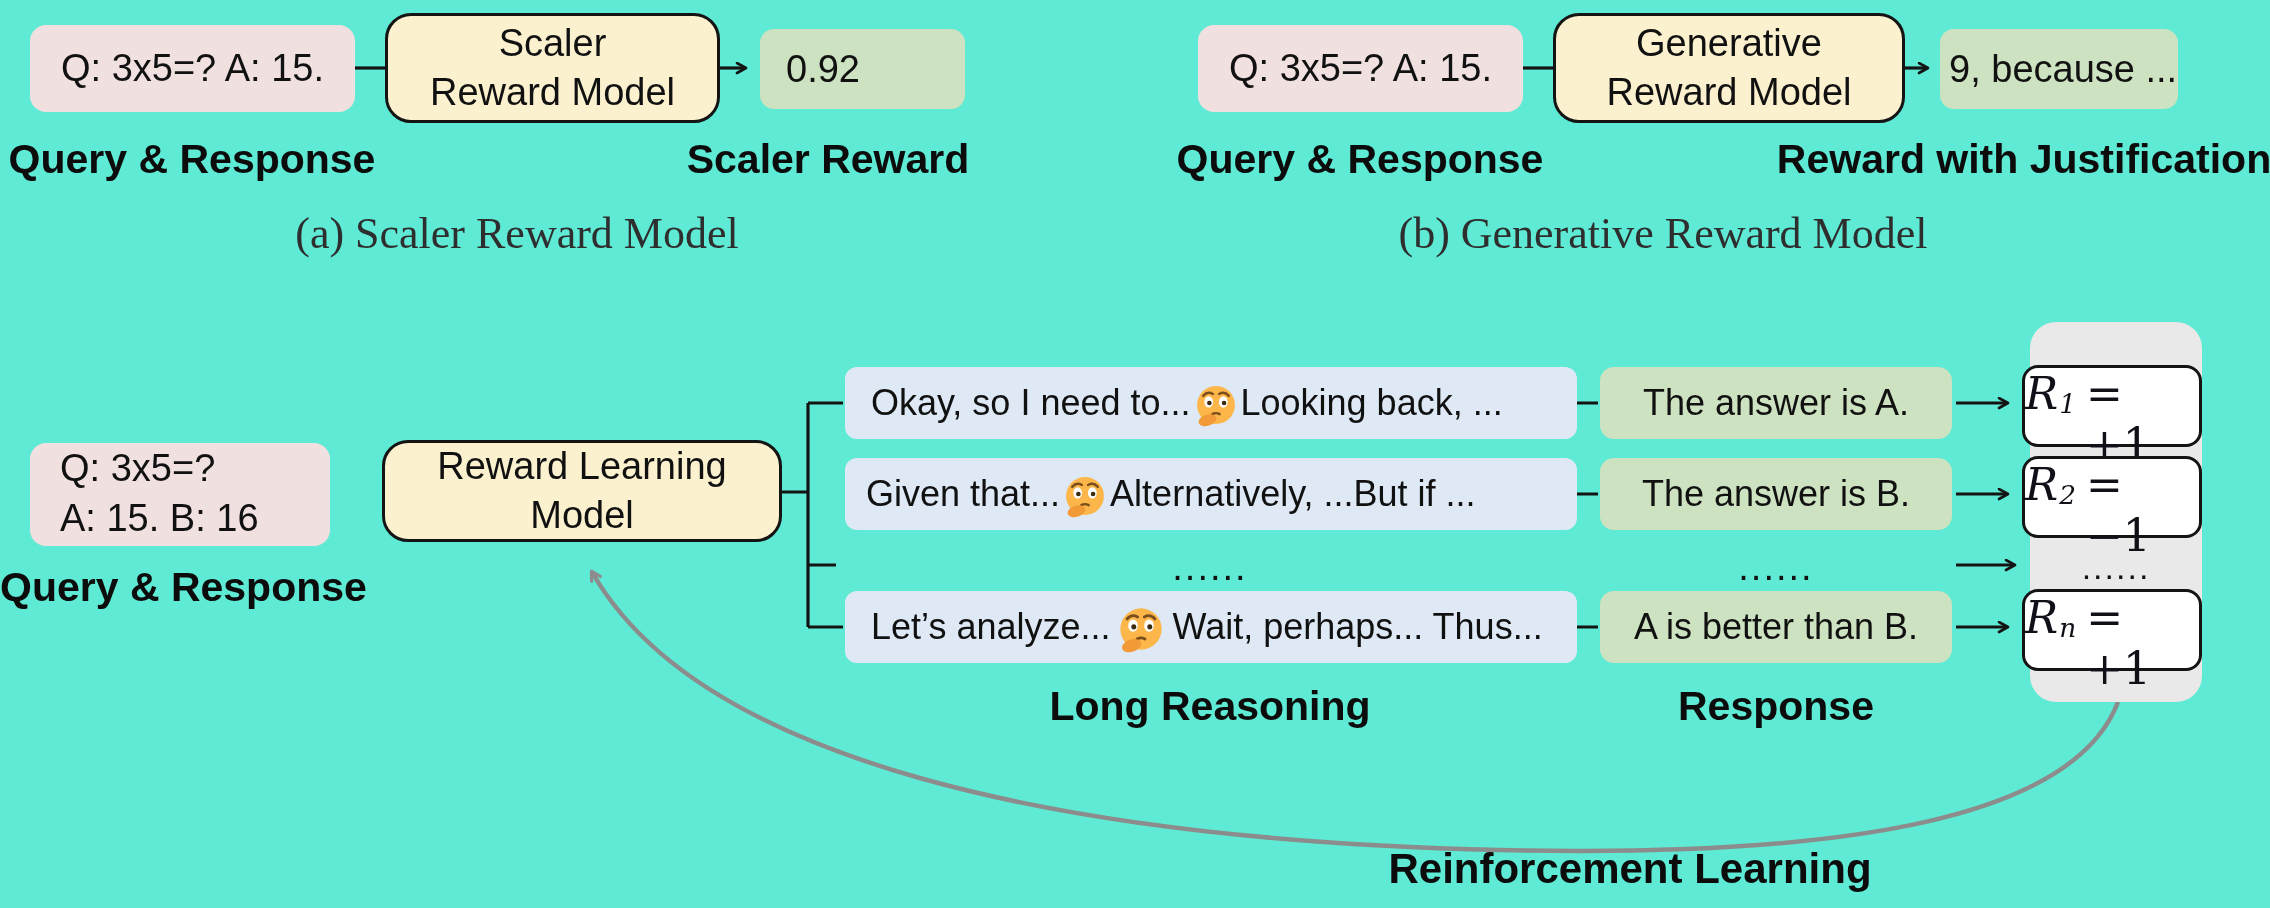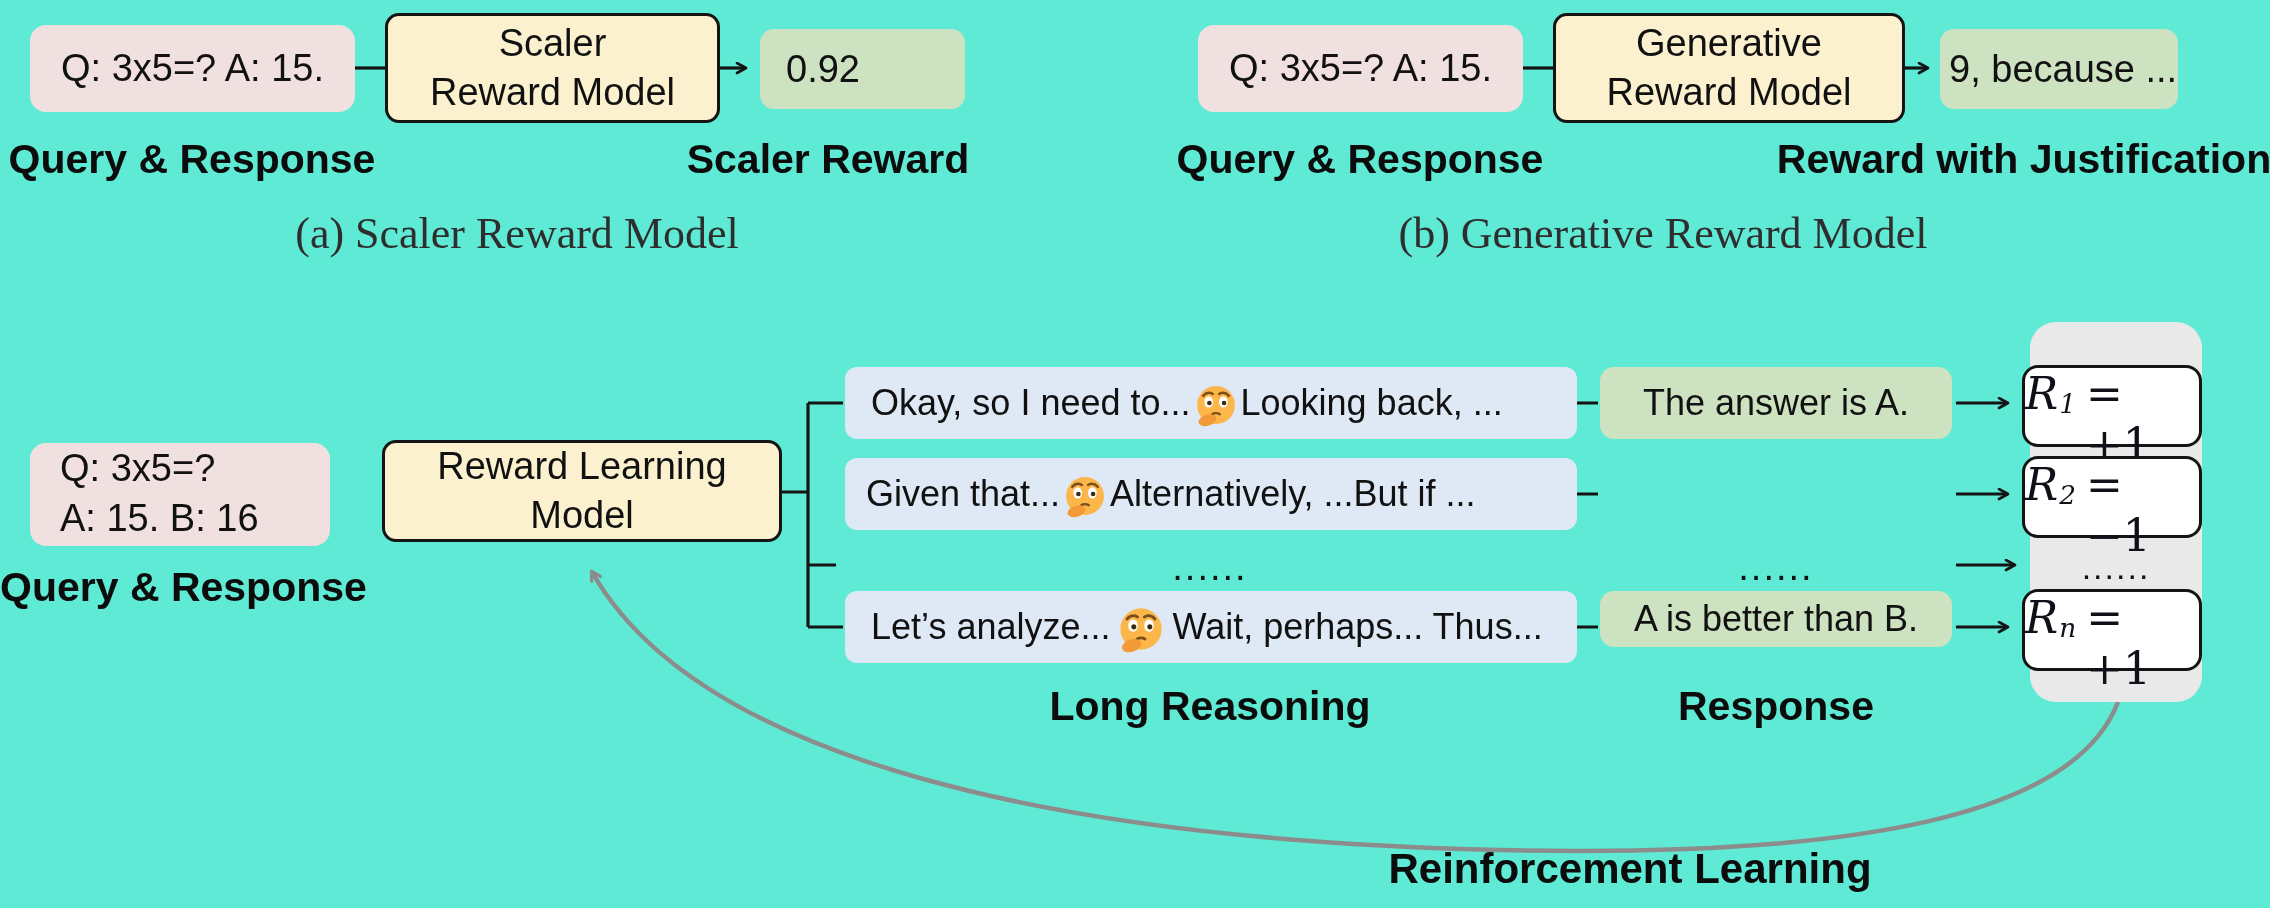--- a/index.html
+++ b/index.html
@@ -3,21 +3,21 @@
 <meta charset="utf-8">
 <style>
   html,body{margin:0;padding:0;background:#ffffff;}
   #canvas{
     position:relative;width:2270px;height:908px;overflow:hidden;
     font-family:"Liberation Sans",sans-serif;color:#111;background:#5eead4;
   }
   svg.layer{position:absolute;left:0;top:0;}
   .box{position:absolute;box-sizing:border-box;display:flex;align-items:center;justify-content:center;}
   .pink{background:#F1E0E0;border-radius:16px;font-size:38px;}
-  .model{background:#FBF1CE;border:3px solid #141414;border-radius:14px;font-size:38px;text-align:center;line-height:1.28;flex-direction:column;}
+  .model{background:#FBF1CE;border:3px solid #141414;border-radius:26px;font-size:38px;text-align:center;line-height:1.28;flex-direction:column;}
   .green{background:#CDE2C0;border-radius:14px;font-size:38px;}
   .blue{background:#DEE9F5;border-radius:12px;font-size:36px;justify-content:flex-start;padding-left:26px;white-space:nowrap;}
   .left{justify-content:flex-start;}
   .lbl{position:absolute;font-weight:bold;font-size:41px;text-align:center;color:#0c0c0c;white-space:nowrap;}
   .cap{position:absolute;font-family:"Liberation Serif",serif;font-size:44px;color:#2e2e2e;text-align:center;white-space:nowrap;}
   .dots{position:absolute;font-size:38px;text-align:center;letter-spacing:2px;color:#111;}
   .graypanel{position:absolute;background:#E9E9E9;border-radius:26px;}
   .rbox{position:absolute;background:#ffffff;border:3px solid #141414;border-radius:16px;display:flex;align-items:baseline;justify-content:center;font-family:"DejaVu Serif","Liberation Serif",serif;font-style:italic;font-size:44px;color:#101018;}
   .rbox sub{font-size:0.6em;font-style:italic;transform:translateY(4px);margin-left:1px;}
   .rbox .req{margin-left:10px;font-style:normal;font-family:"DejaVu Serif","Liberation Serif",serif;}
@@ -149,22 +149,25 @@
       <circle cx="24.6" cy="16.4" r="1.9" fill="#3b2a12"></circle>
       <path d="M15,25.5 Q18,23.8 21,25.5" stroke="#7A4F1D" stroke-width="2" fill="none" stroke-linecap="round"></path>
       <ellipse cx="11" cy="30.5" rx="7.5" ry="4.6" fill="#F19A37" transform="rotate(-18 11 30.5)"></ellipse>
     </svg>
     <span>Wait, perhaps... Thus...</span>
   </div>
 
   <div class="box green" style="left:1600px;top:367px;width:352px;height:72px;font-size:36px;">
     <span>The answer is A.</span>
   </div>
+  <div class="box green" style="left:1600px;top:458px;width:352px;height:72px;font-size:36px;">
+    <span>The answer is B.</span>
+  </div>
   <div class="dots" style="left:1676px;top:546px;width:200px;">......</div>
-  <div class="box green" style="left:1600px;top:591px;width:352px;height:56px;font-size:36px;">
+  <div class="box green" style="left:1600px;top:591px;width:352px;height:72px;font-size:36px;">
     <span>A is better than B.</span>
   </div>
 
   <div class="graypanel" style="left:2030px;top:322px;width:172px;height:380px;"></div>
 
   <div class="rbox" style="left:2022px;top:365px;width:174px;height:76px;">
     <span>R</span>
       <sub>1</sub>
     <span class="req">= +1</span>
   </div>

